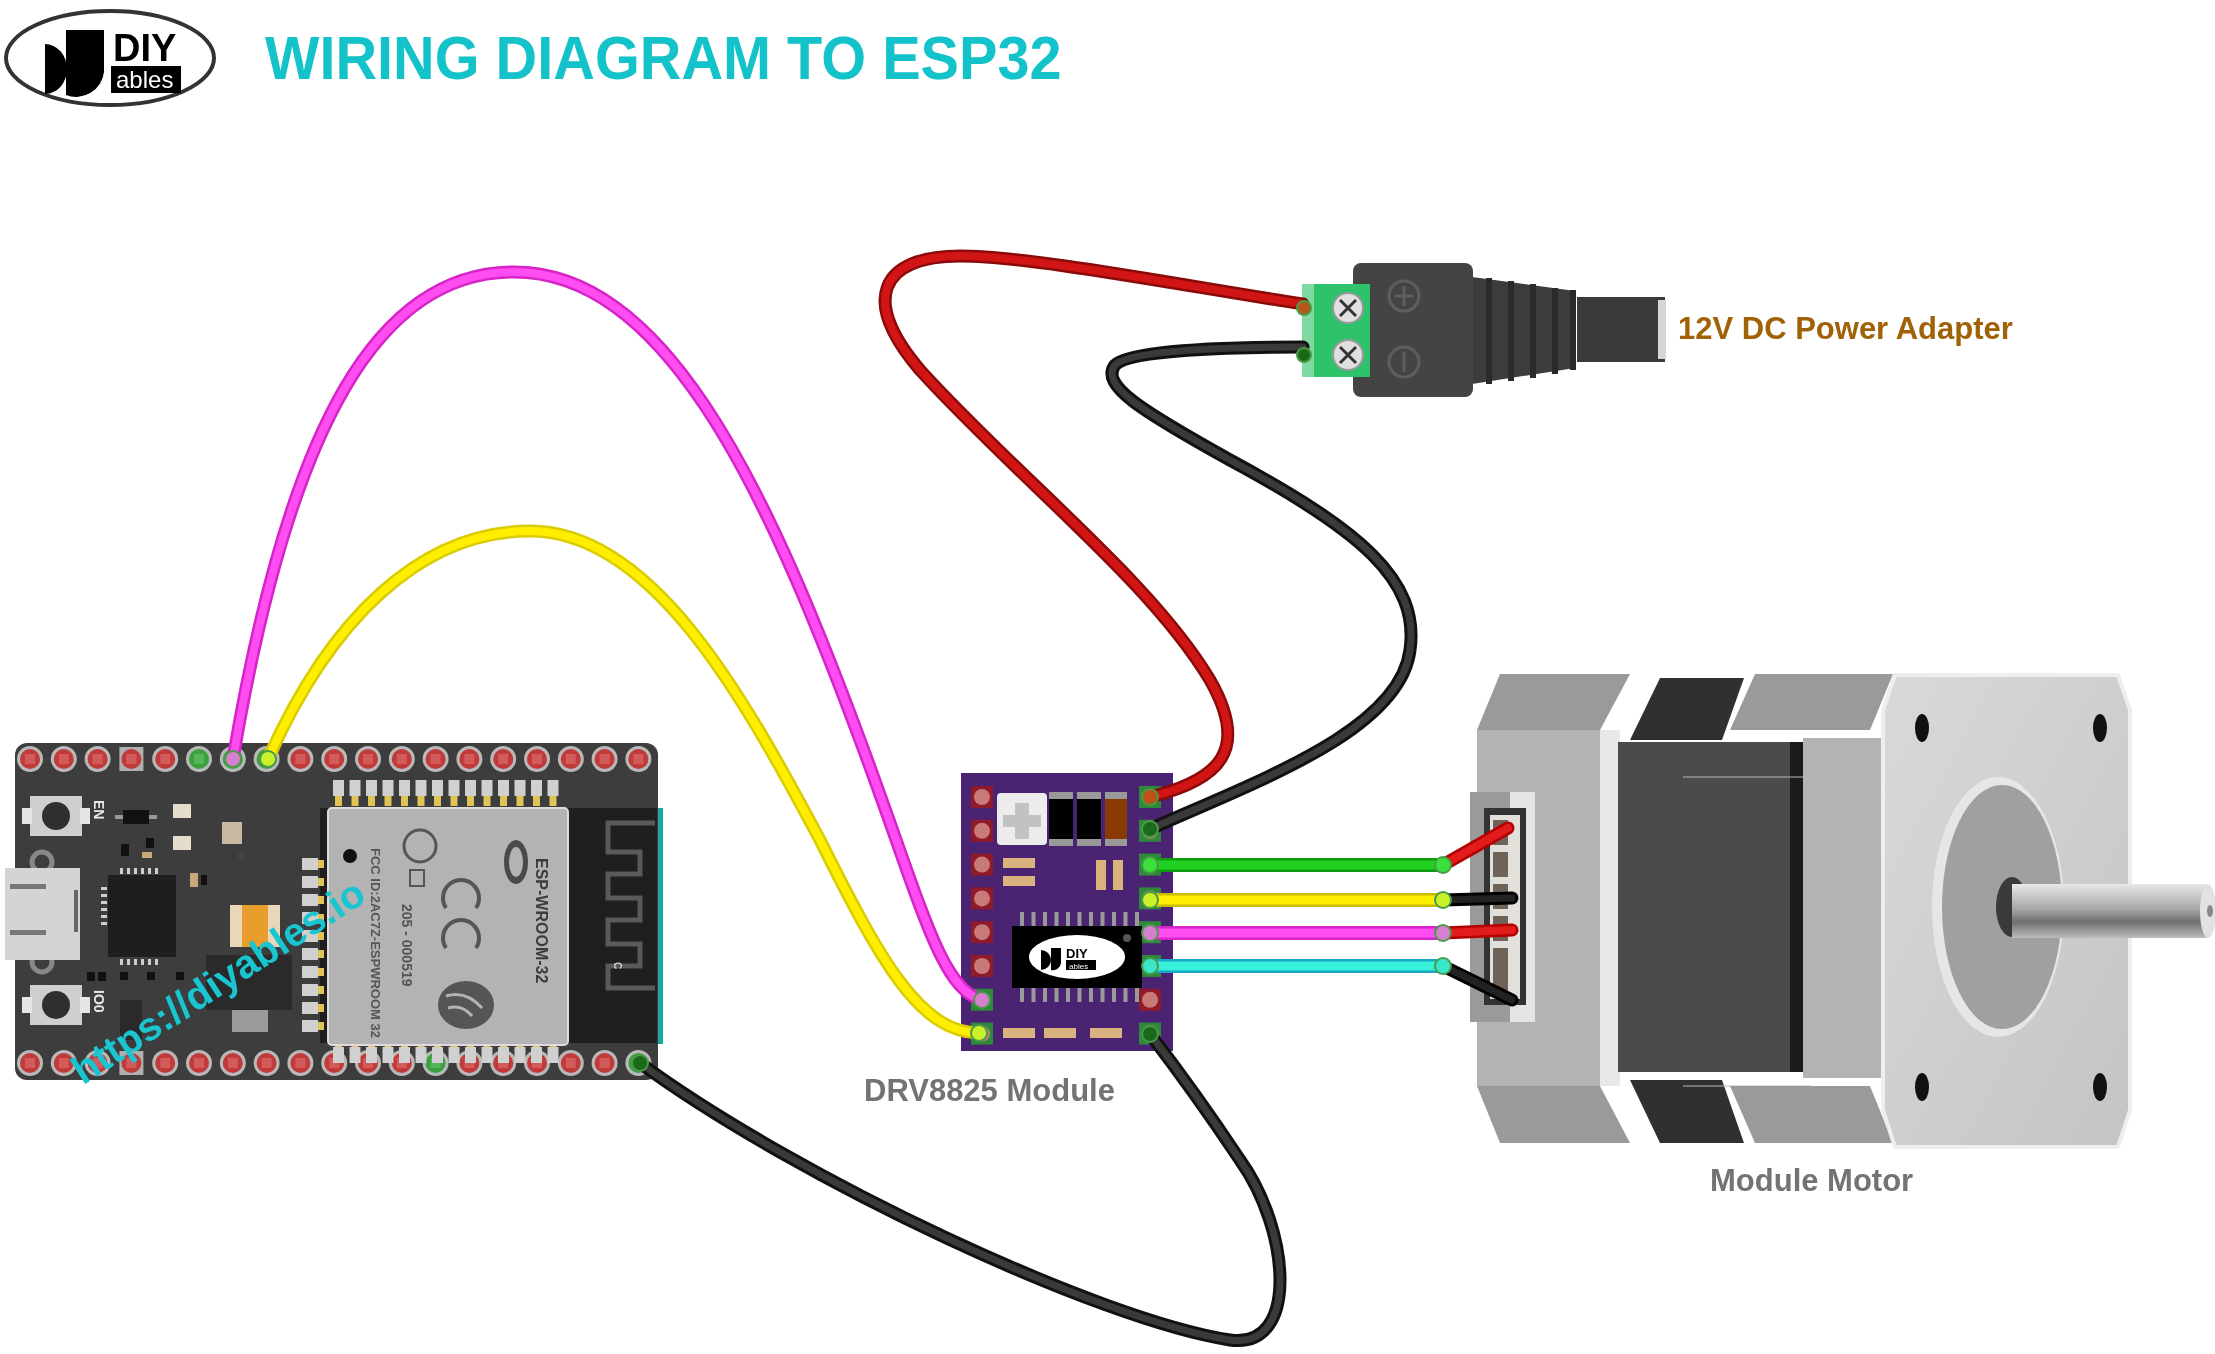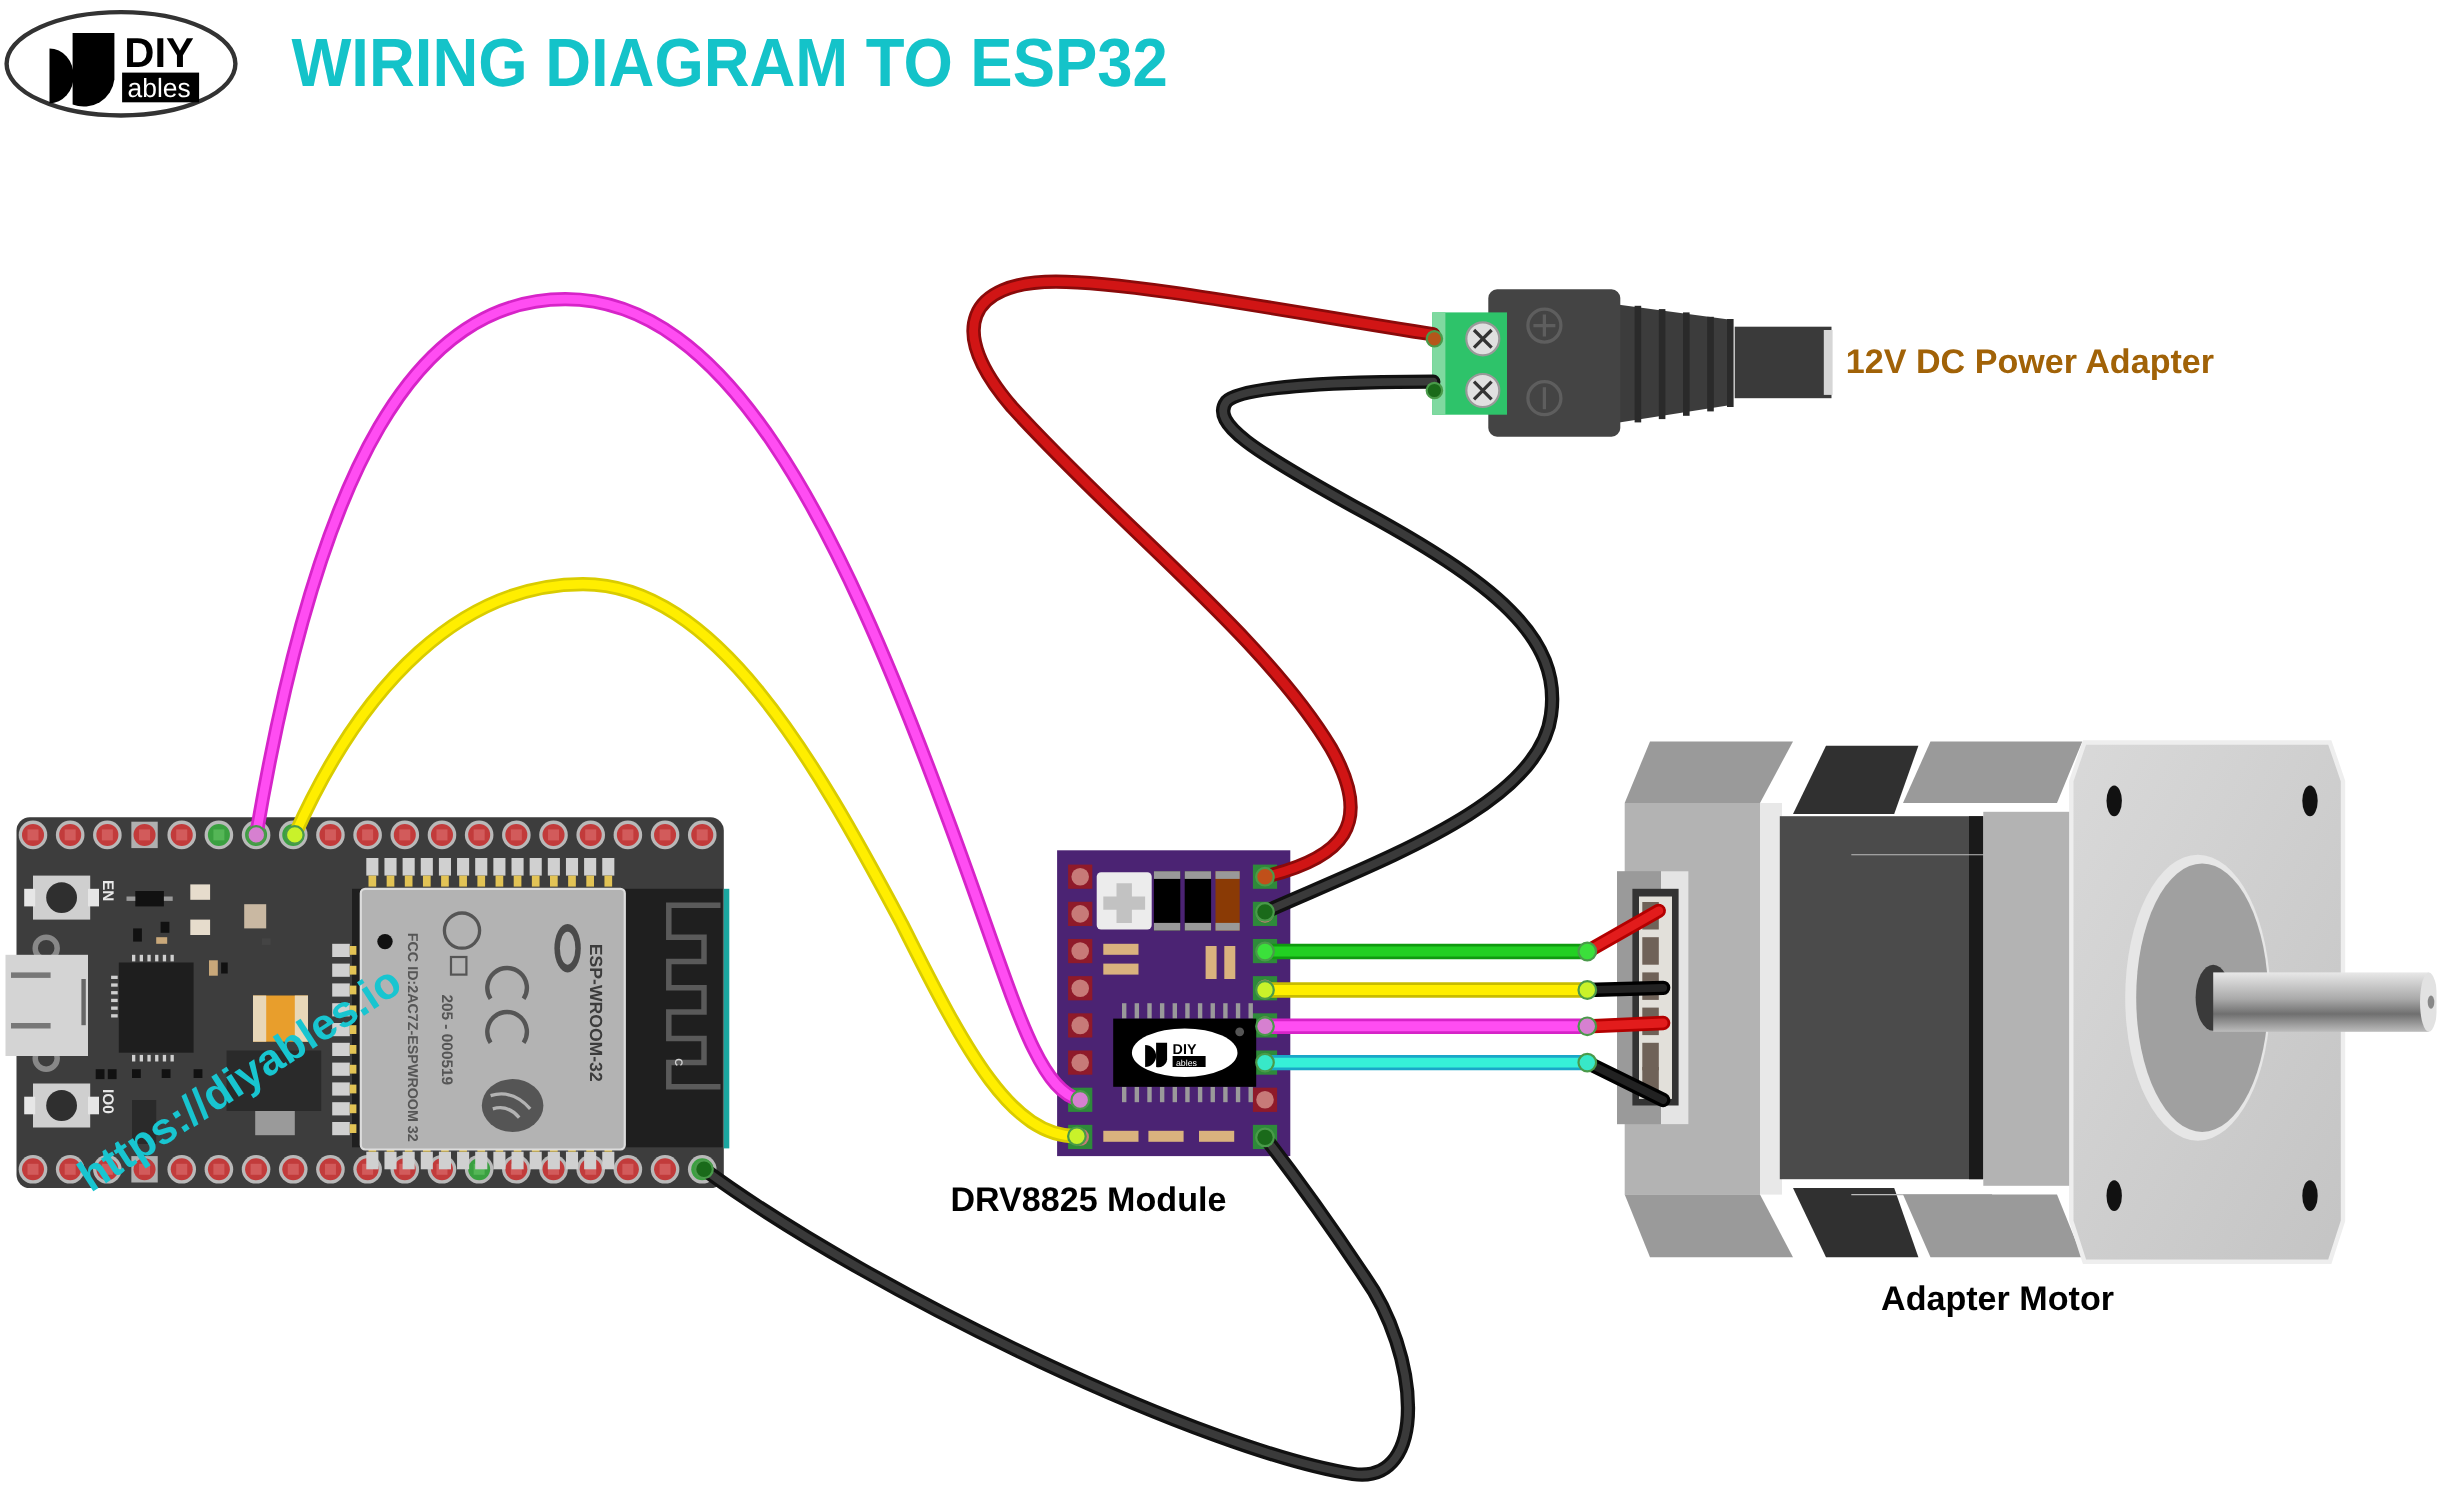--- a/index.html
+++ b/index.html
@@ -1,19 +1,19 @@
 <!DOCTYPE html>
 <html><head>
 <meta charset="utf-8">
 <style>
   html,body{margin:0;padding:0;background:#ffffff;}
   body{width:2215px;height:1354px;position:relative;overflow:hidden;font-family:"Liberation Sans",sans-serif;}
   #stage{position:absolute;left:0;top:0;width:2215px;height:1354px;}
   .title{position:absolute;left:265px;top:22px;font-weight:bold;font-size:62px;letter-spacing:0px;color:#14c3c9;white-space:nowrap;transform:scaleX(0.93);transform-origin:left top;}
-  .lbl{position:absolute;font-weight:bold;color:#000000;white-space:nowrap;font-size:31px;}
+  .lbl{position:absolute;font-weight:bold;color:#737373;white-space:nowrap;font-size:31px;}
   .lbl-power{left:1678px;top:311px;color:#a16207;}
   .lbl-drv{left:864px;top:1073px;}
   .lbl-motor{left:1710px;top:1163px;}
   .logo{position:absolute;left:3px;top:8px;width:214px;height:100px;}
   .watermark{position:absolute;left:88px;top:1048px;font-weight:bold;font-size:40px;color:#18c5d0;transform:rotate(-33deg);transform-origin:left bottom;white-space:nowrap;}
 </style>
 </head>
 <body>
 
 <div id="stage">
@@ -681,15 +681,15 @@
     <path d="M63 22 h38 v42 a28 28 0 0 1 -38 23 z" fill="#000"></path>
     <text x="110" y="53" font-family="Liberation Sans, sans-serif" font-weight="bold" font-size="38" fill="#000">DIY</text>
     <rect x="108" y="58" width="70" height="27" fill="#000"></rect>
     <text x="113" y="80" font-family="Liberation Sans, sans-serif" font-size="24" fill="#fff">ables</text>
   </svg>
 </div>
 
 <div class="title">WIRING DIAGRAM TO ESP32</div>
 <div class="lbl lbl-power">12V DC Power Adapter</div>
 <div class="lbl lbl-drv">DRV8825 Module</div>
-<div class="lbl lbl-motor">Adapter Motor</div>
+<div class="lbl lbl-motor">Module Motor</div>
 <div class="watermark">https://diyables.io</div>
 </div>
 
 </body></html>

